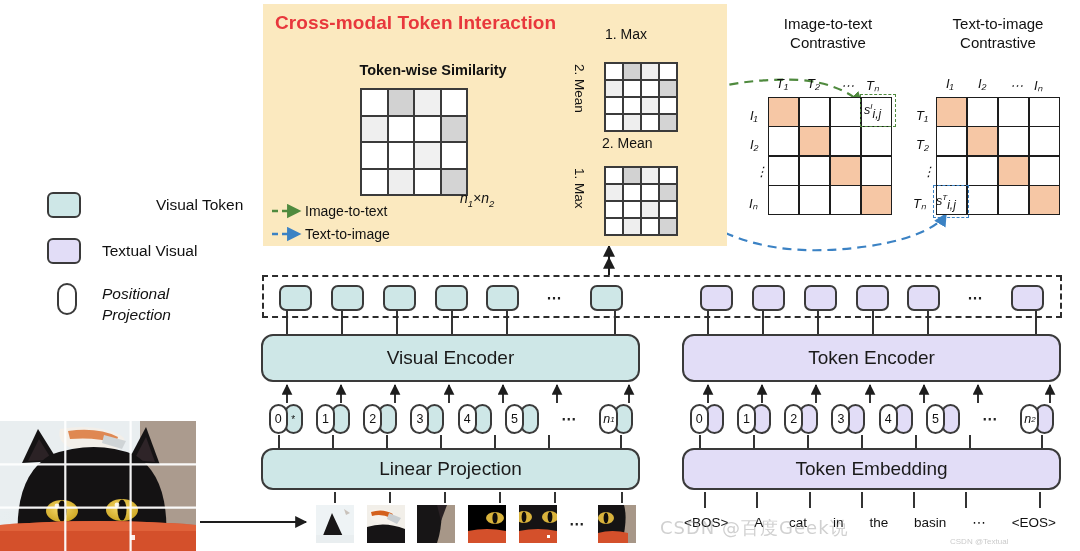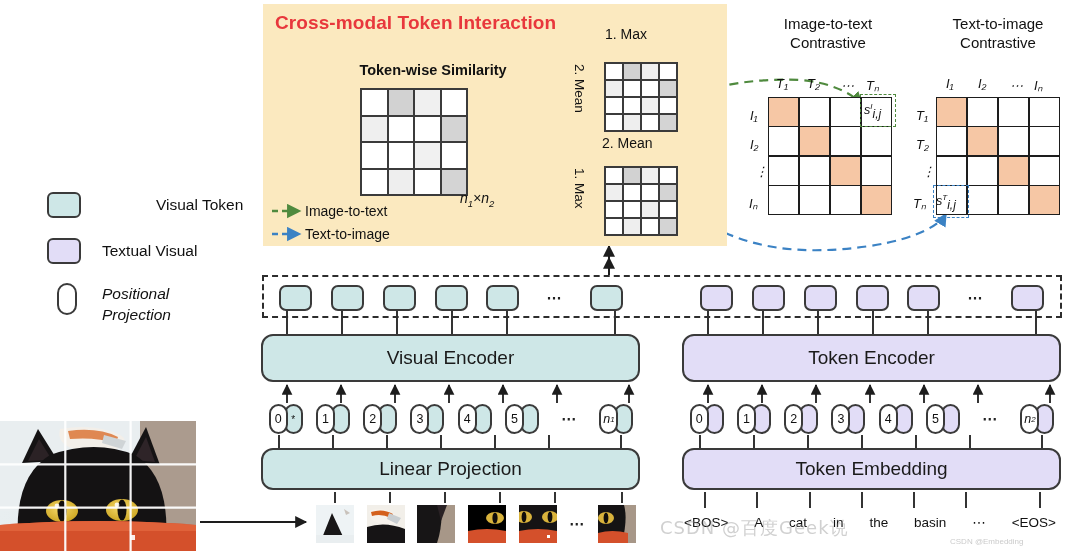--- a/index.html
+++ b/index.html
@@ -720,13 +720,13 @@
   <span class="word">A</span>
   <span class="word">cat</span>
   <span class="word">in</span>
   <span class="word">the</span>
   <span class="word">basin</span>
   <span class="word">⋯</span>
   <span class="word">&lt;EOS&gt;</span>
 </div>
 
 <div class="abs" id="watermark">CSDN @百度Geek说</div>
-<div class="abs" id="watermark2">CSDN @Embedding</div>
+<div class="abs" id="watermark2">CSDN @Textual</div>
 
 </body></html>

